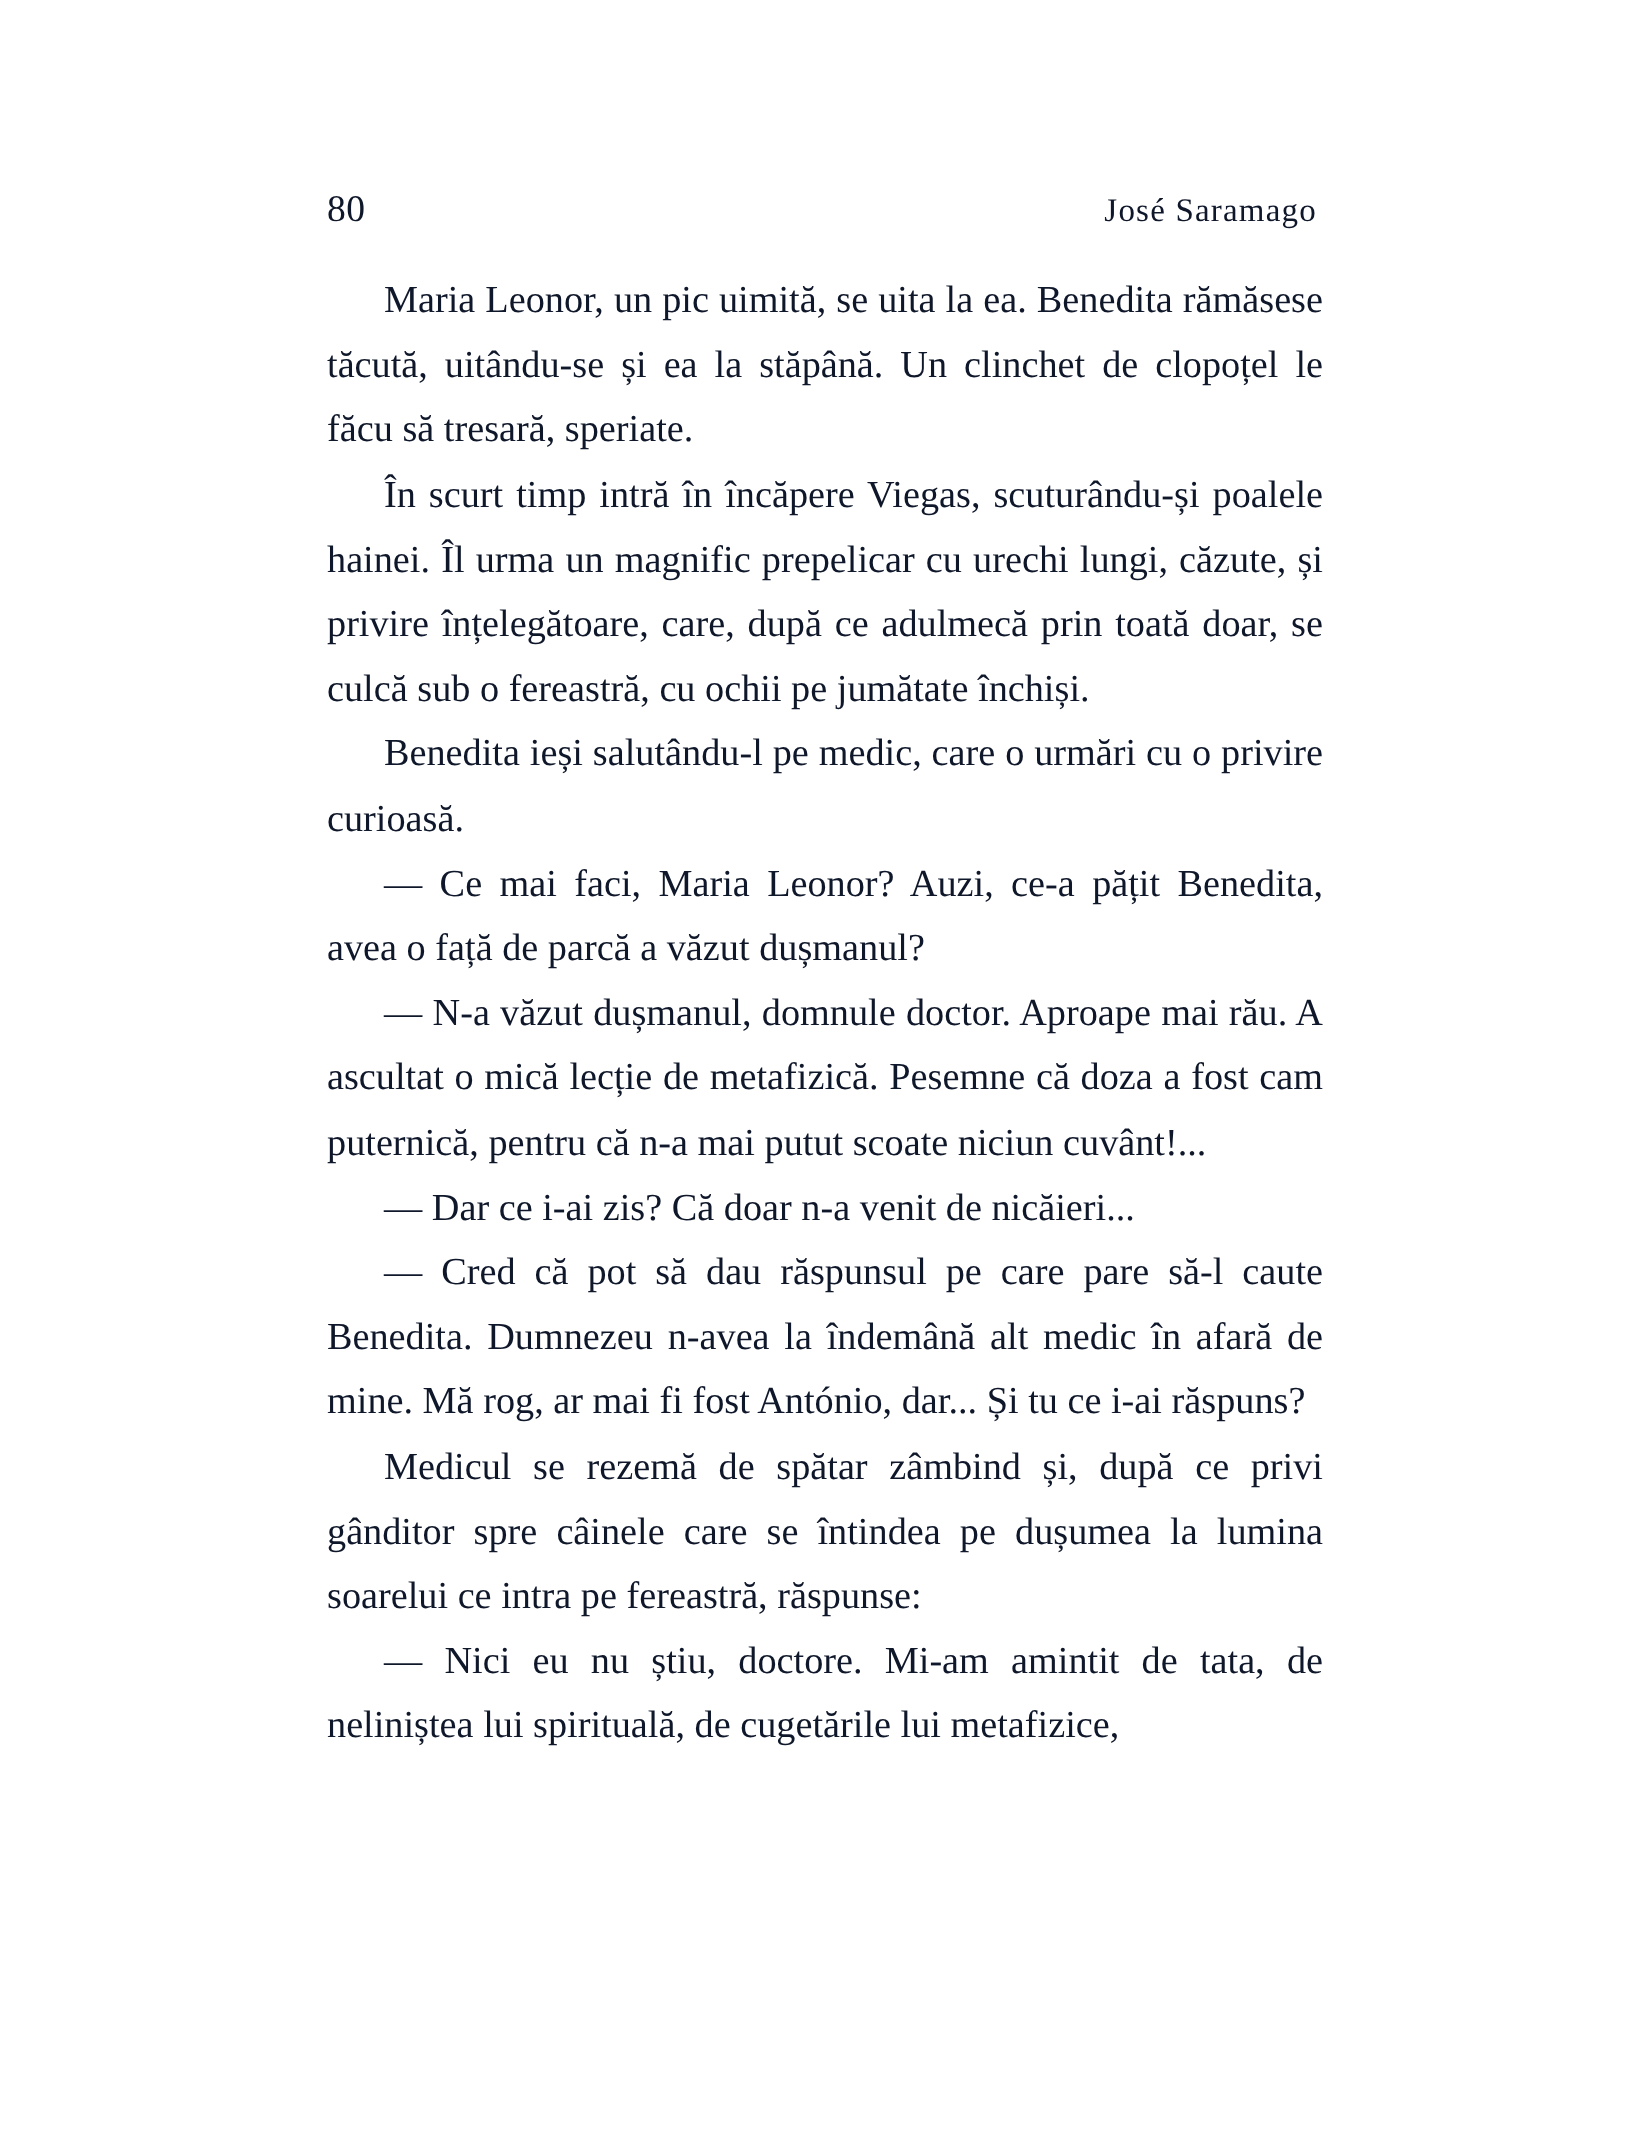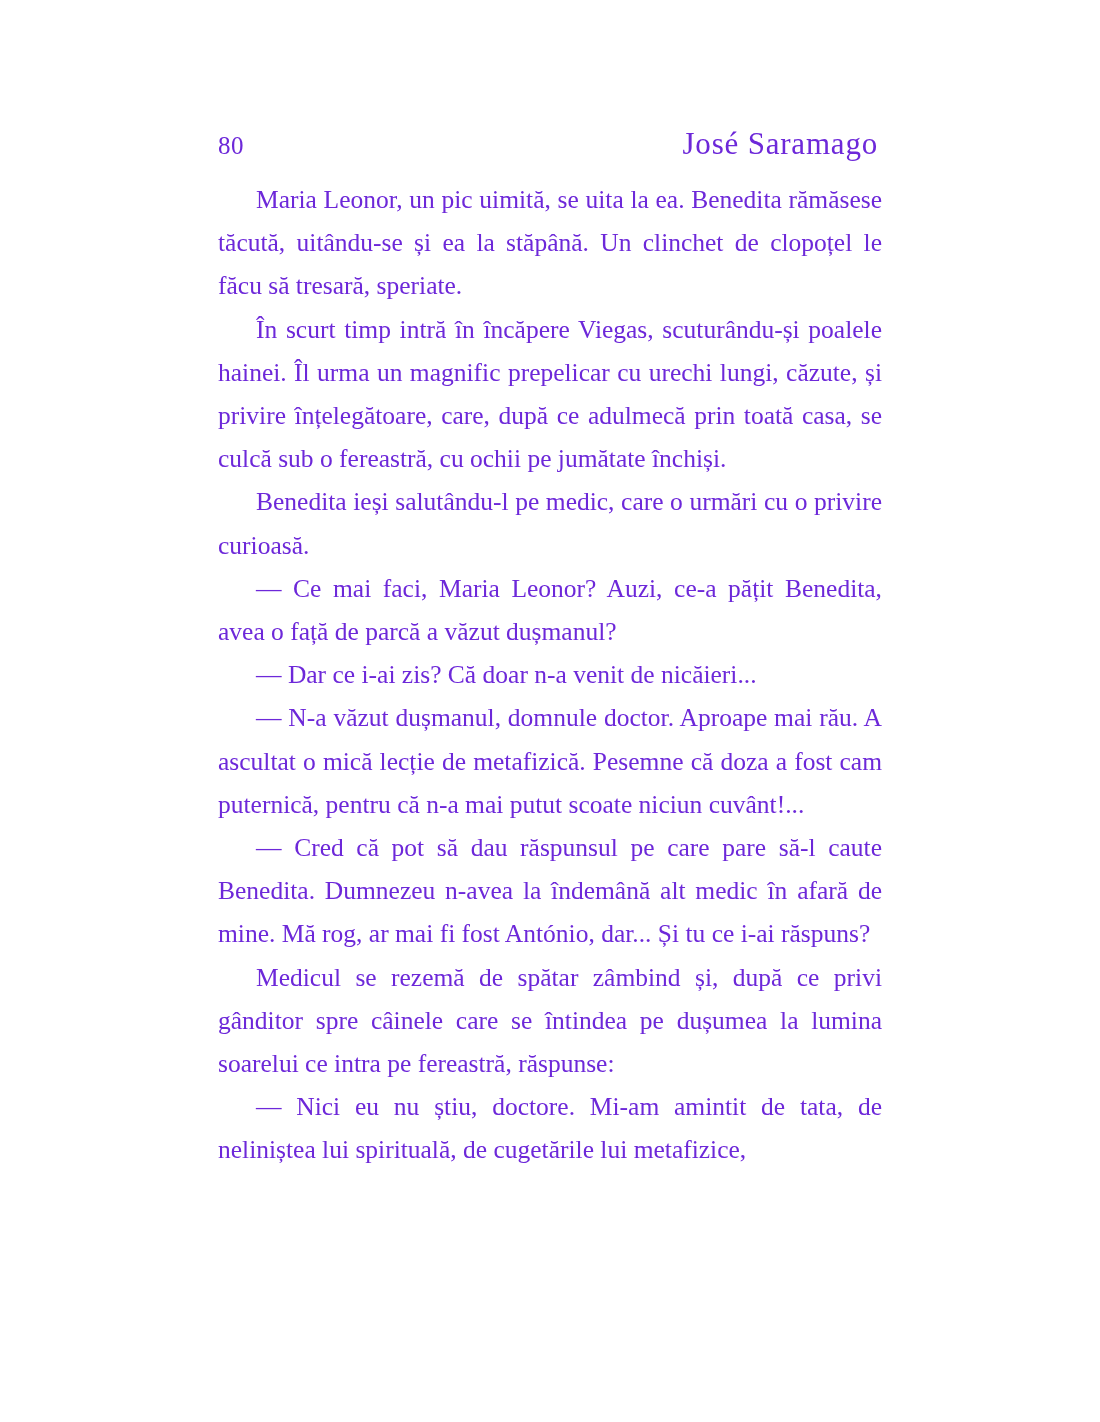--- a/index.html
+++ b/index.html
@@ -7,38 +7,38 @@
     padding: 0;
     background: #ffffff;
   }
   .page {
     width: 1008px;
     height: 1422px;
     position: relative;
     background: #ffffff;
     box-sizing: border-box;
     font-family: "Liberation Serif", serif;
-    color: #6d28d9;
+    color: #0f172a;
   }
   .header {
     position: absolute;
     top: 126px;
     left: 218px;
     width: 664px;
     display: flex;
     justify-content: space-between;
     align-items: baseline;
     font-size: 25px;
     letter-spacing: 0.4px;
   }
   .header .folio {
     font-size: 25px;
   }
   .header .running-title {
-    font-size: 31px;
+    font-size: 22px;
     letter-spacing: 0.8px;
     padding-right: 4px;
   }
   .body-text {
     position: absolute;
     top: 178px;
     left: 218px;
     width: 664px;
     font-size: 25.5px;
     line-height: 43.2px;
@@ -59,23 +59,23 @@
 
 <div class="page">
 
   <div class="header">
     <span class="folio">80</span>
     <span class="running-title">José Saramago</span>
   </div>
 
   <div class="body-text">
     <p>Maria Leonor, un pic uimită, se uita la ea. Benedita rămăsese tăcută, uitându-se și ea la stăpână. Un clinchet de clopoțel le făcu să tresară, speriate.</p>
-    <p>În scurt timp intră în încăpere Viegas, scuturându-și poalele hainei. Îl urma un magnific prepelicar cu urechi lungi, căzute, și privire înțelegătoare, care, după ce adulmecă prin toată casa, se culcă sub o fereastră, cu ochii pe jumătate închiși.</p>
+    <p>În scurt timp intră în încăpere Viegas, scuturându-și poalele hainei. Îl urma un magnific prepelicar cu urechi lungi, căzute, și privire înțelegătoare, care, după ce adulmecă prin toată doar, se culcă sub o fereastră, cu ochii pe jumătate închiși.</p>
     <p>Benedita ieși salutându-l pe medic, care o urmări cu o privire curioasă.</p>
     <p>— Ce mai faci, Maria Leonor? Auzi, ce-a pățit Benedita, avea o față de parcă a văzut dușmanul?</p>
+    <p>— N-a văzut dușmanul, domnule doctor. Aproape mai rău. A ascultat o mică lecție de metafizică. Pesemne că doza a fost cam puternică, pentru că n-a mai putut scoate niciun cuvânt!...</p>
     <p>— Dar ce i-ai zis? Că doar n-a venit de nicăieri...</p>
-    <p>— N-a văzut dușmanul, domnule doctor. Aproape mai rău. A ascultat o mică lecție de metafizică. Pesemne că doza a fost cam puternică, pentru că n-a mai putut scoate niciun cuvânt!...</p>
     <p>— Cred că pot să dau răspunsul pe care pare să-l caute Benedita. Dumnezeu n-avea la îndemână alt medic în afară de mine. Mă rog, ar mai fi fost António, dar... Și tu ce i-ai răspuns?</p>
     <p>Medicul se rezemă de spătar zâmbind și, după ce privi gânditor spre câinele care se întindea pe dușumea la lumina soarelui ce intra pe fereastră, răspunse:</p>
     <p>— Nici eu nu știu, doctore. Mi-am amintit de tata, de neliniștea lui spirituală, de cugetările lui metafizice,</p>
   </div>
 
 </div>
 
 </body></html>

